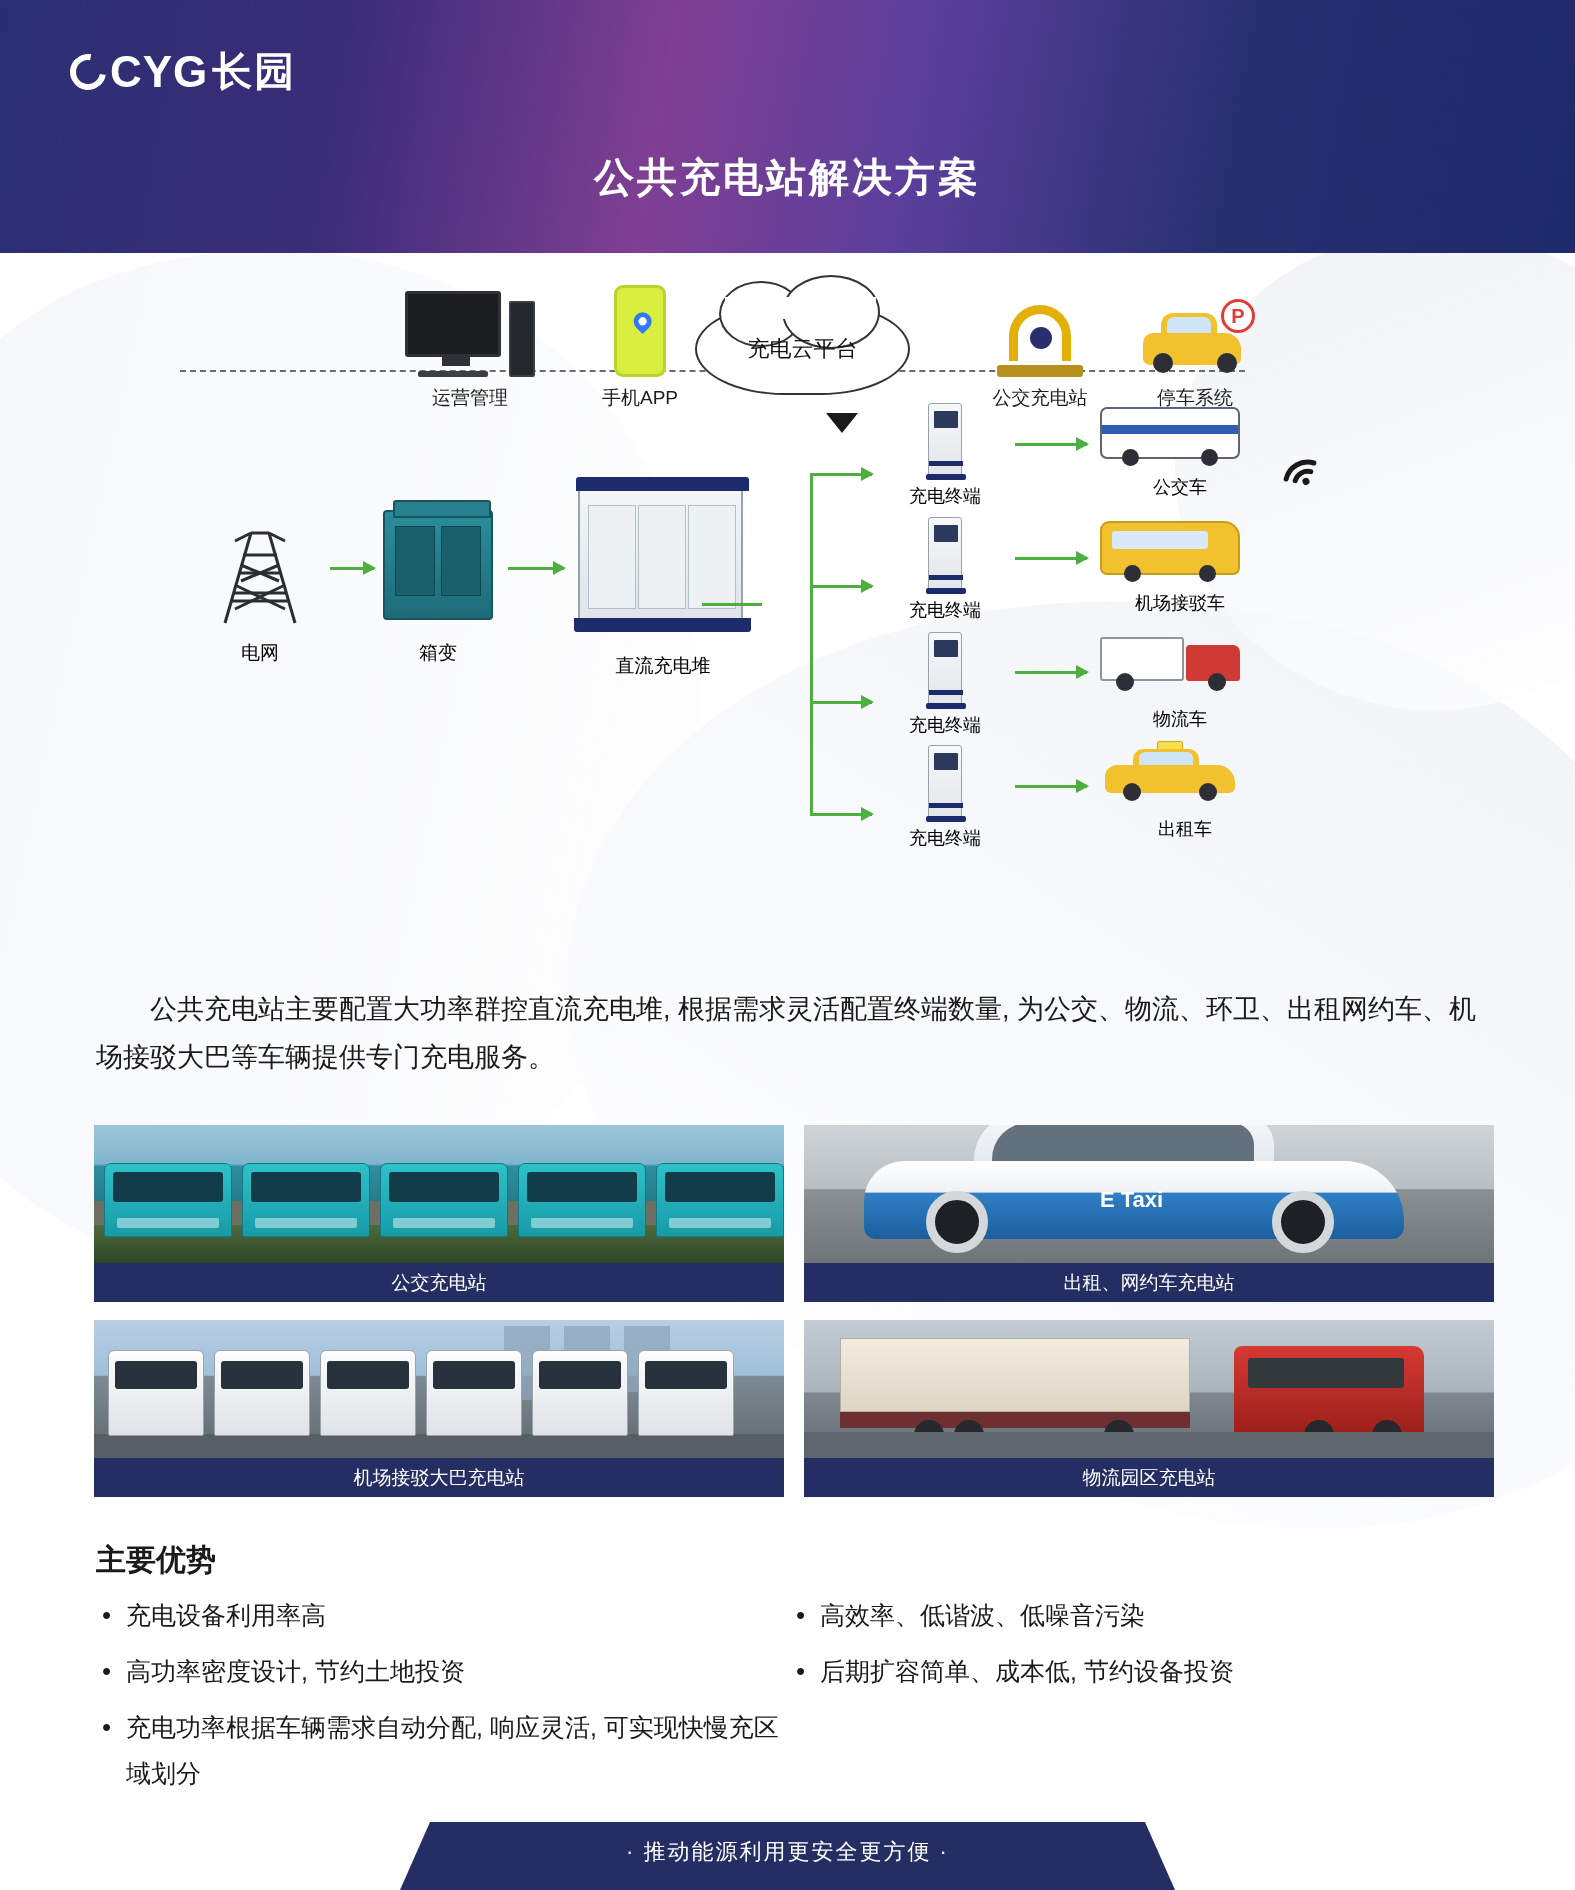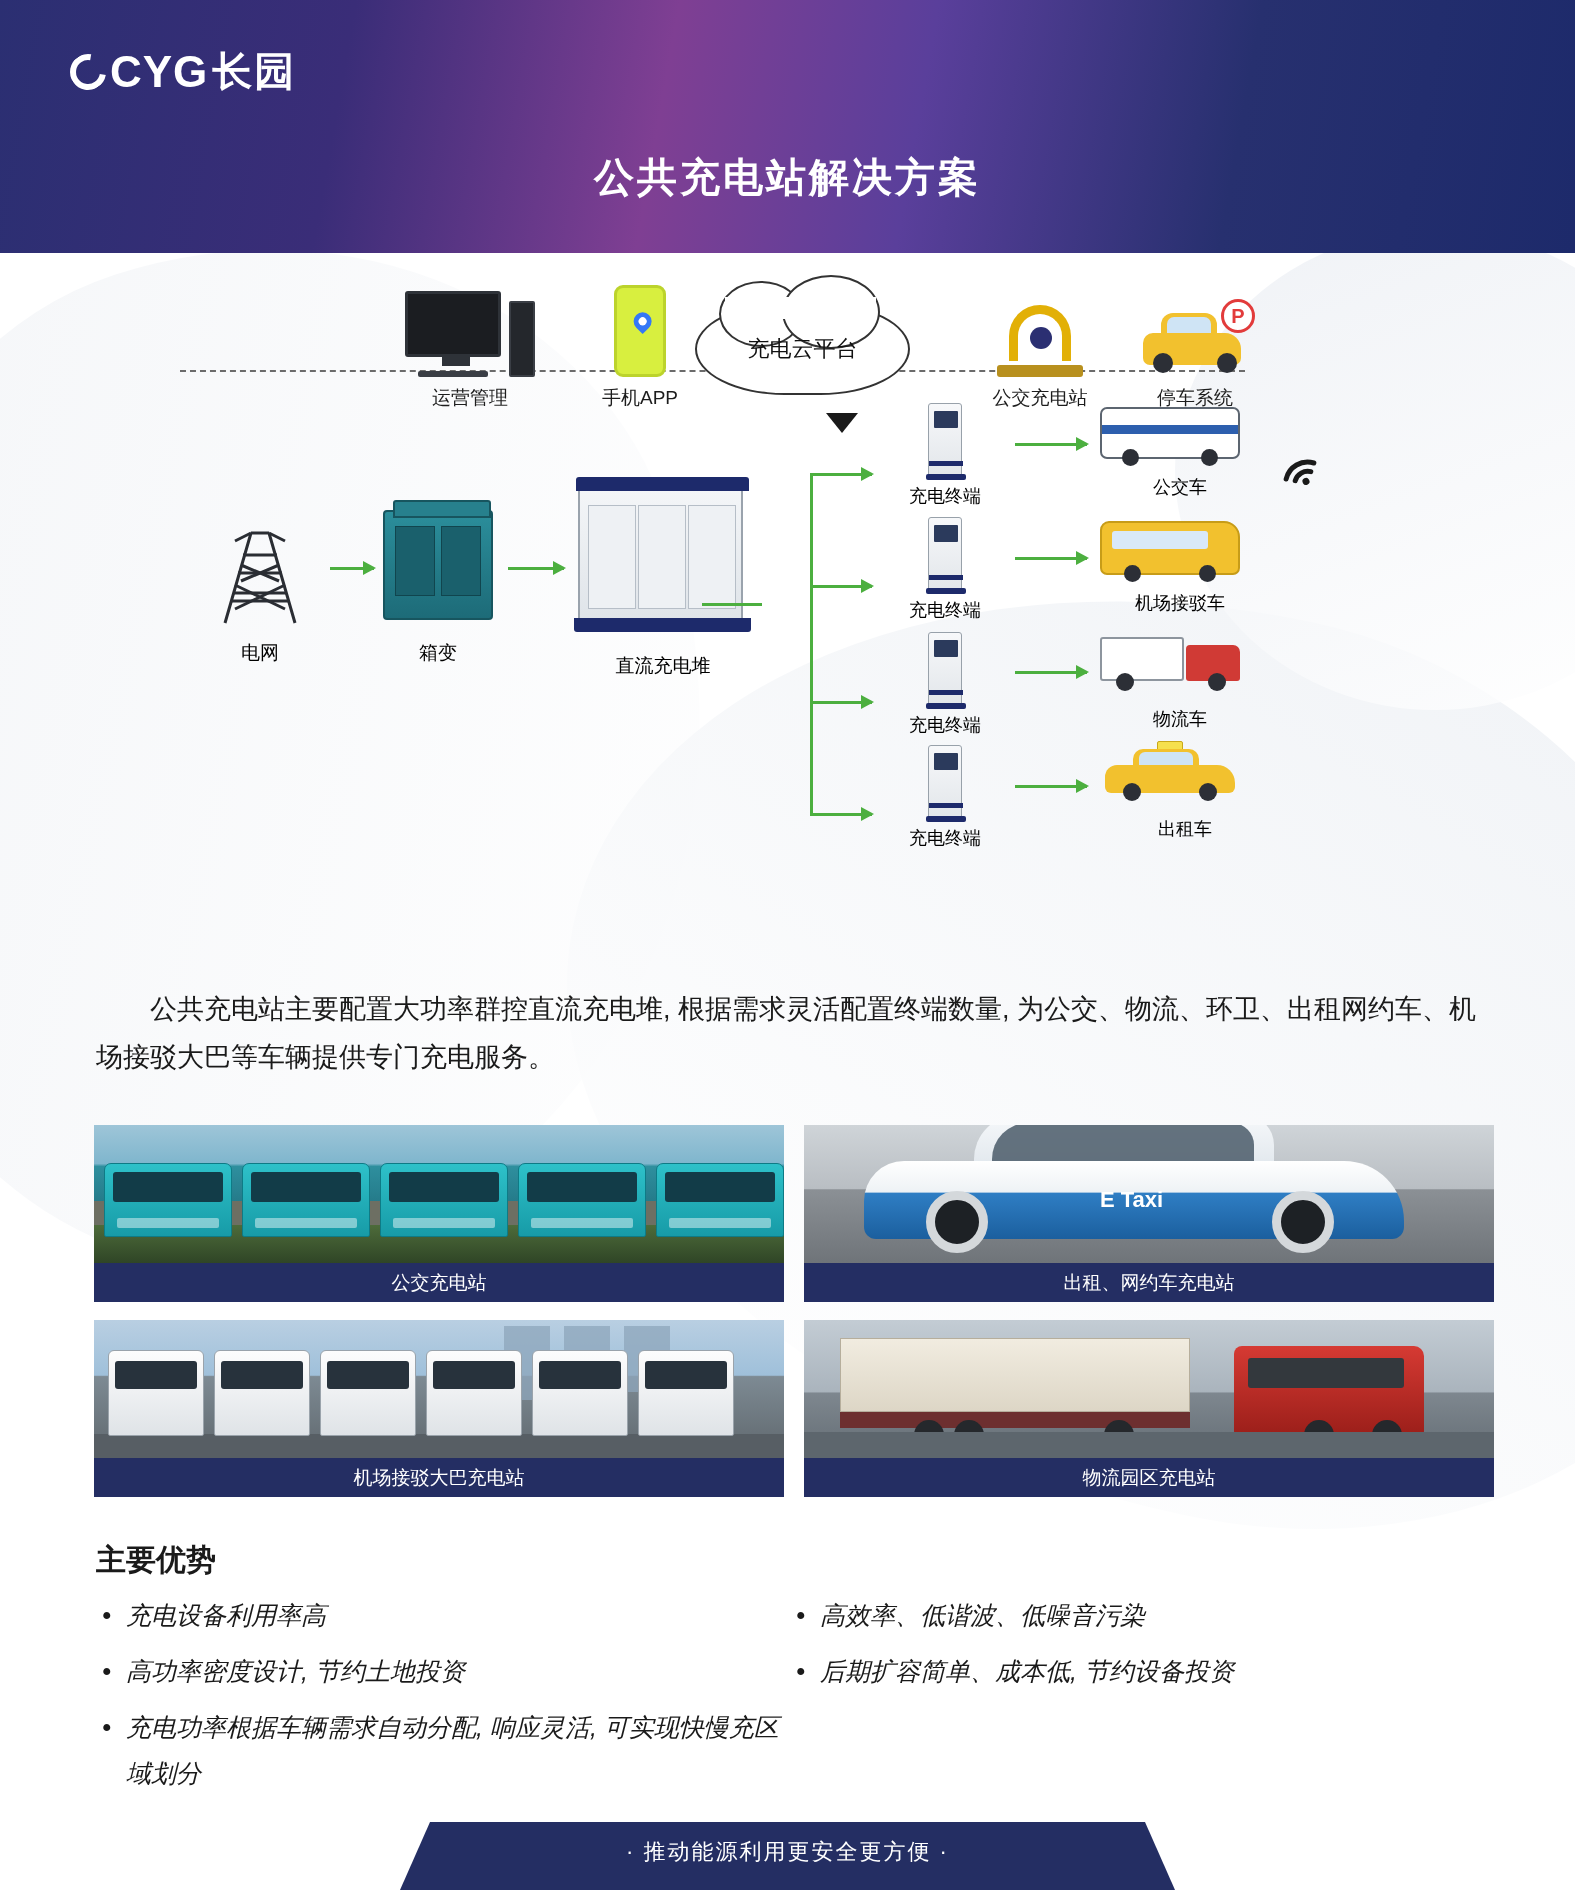--- a/index.html
+++ b/index.html
@@ -243,21 +243,21 @@
   .ph4 .redtruck:before { content:""; position:absolute; left:14px; top:12px; right:20px; height:30px;
                 background:#33383d; border-radius:3px; }
   .ph4 .wheel { position:absolute; bottom:8px; width:30px; height:30px; background:#25282c; border-radius:50%; }
   .ph4 .ground { position:absolute; left:0; bottom:0; width:690px; height:26px; background:#5d666d; }
 
   
   .adv-title { position:absolute; top:1540px; left:96px; font-size:30px; font-weight:bold; color:#1a1a1a; }
   .adv-col { position:absolute; font-size:25px; line-height:46px; color:#1a1a1a; }
   #advL { top:1592px; left:96px; width:700px; }
   #advR { top:1592px; left:790px; width:680px; }
-  .adv-item { position:relative; padding-left:30px; margin-bottom:10px;font-style:italic; }
+  .adv-item { position:relative; padding-left:30px; margin-bottom:10px; }
   .adv-item:before { content:"•"; position:absolute; left:6px; top:0; font-size:26px; }
 
   
   .footer { position:absolute; left:0; bottom:0; width:1575px; height:68px; }
   .footer-bar { position:absolute; left:400px; bottom:0; width:775px; height:68px;
                 background:#242e63; clip-path:polygon(30px 0, 745px 0, 775px 68px, 0 68px); }
   .footer-text { position:absolute; left:0; bottom:0; width:1575px; height:77px; color:#fff;
                  font-size:22px; display:flex; align-items:center; justify-content:center; letter-spacing:2px; }
 </style>
 </head>

